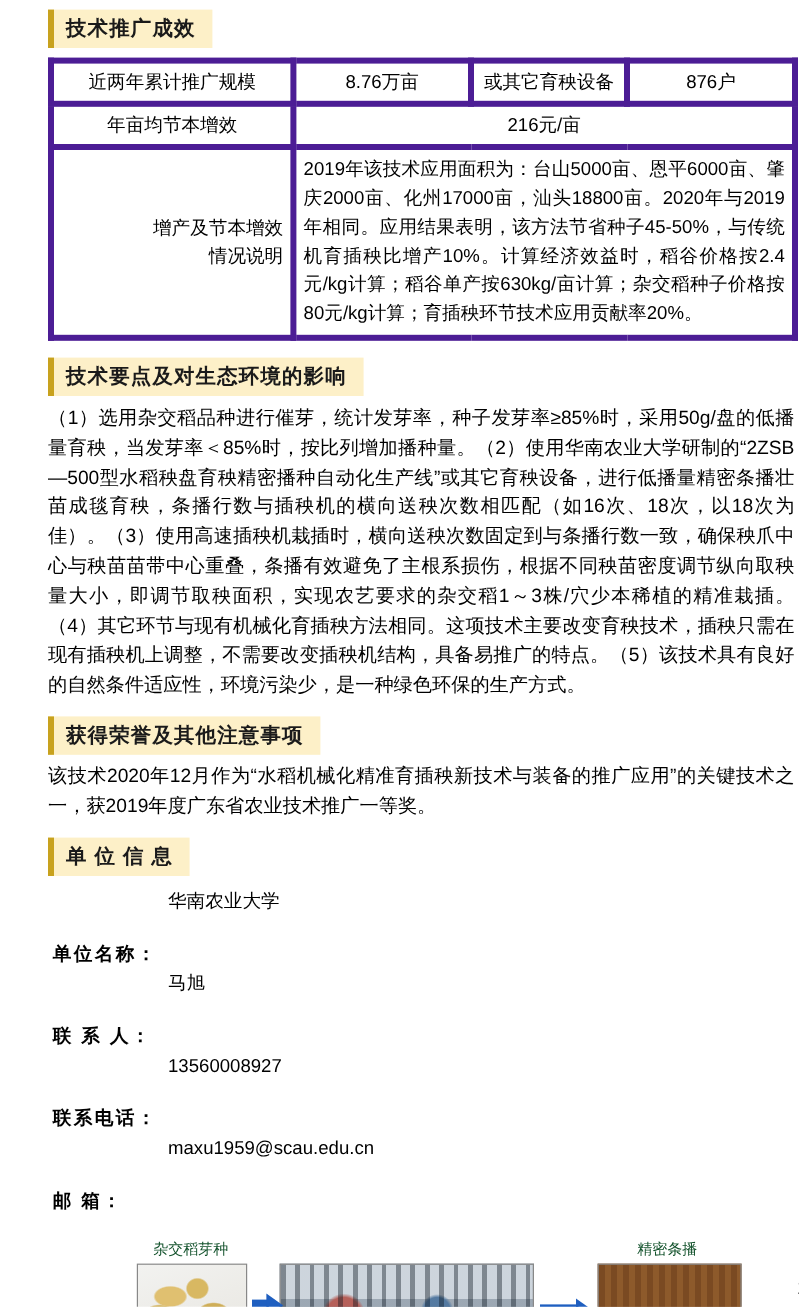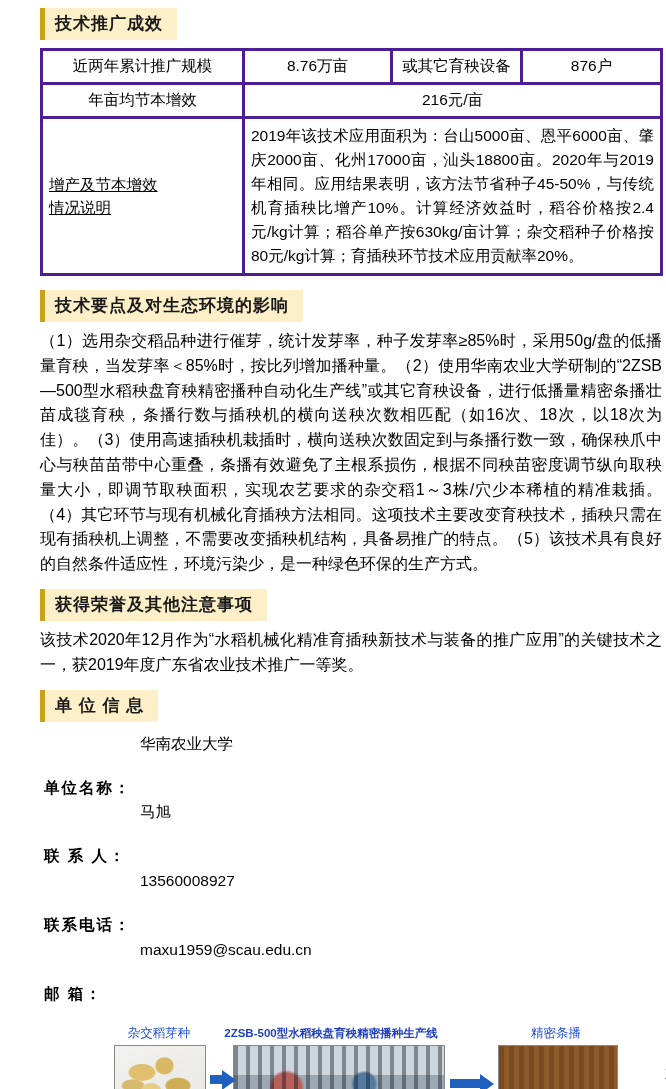--- a/index.html
+++ b/index.html
@@ -36,36 +36,35 @@
   .head-wrap { padding-left: 22px; }
 
   
   table.promo {
     border-collapse: collapse;
     width: 620px;
     margin: 8px 0 0 22px;
     table-layout: fixed;
   }
   table.promo td {
-    border: 3px solid #4c1d95;
+    border: 5px solid #4c1d95;
     font-size: 15.5px;
     padding: 5px 6px;
     vertical-align: middle;
   }
   td.lbl {
     text-align: center;
     white-space: nowrap;
   }
   td.val {
     text-align: center;
   }
   td.desc-lbl {
-    text-align: left;
+    text-align: right;
     line-height: 1.5;
-    text-decoration: underline;
   }
   td.desc-body {
     text-align: justify;
     line-height: 1.55;
     font-size: 15.5px;
     padding: 7px 8px 7px 8px;
   }
 
   
   .body-para {
@@ -96,21 +95,21 @@
   .figure {
     position: relative;
     width: 666px;
     height: 260px;
     margin-top: 6px;
   }
   .fig-cap {
     position: absolute;
     font-size: 12.5px;
     text-align: center;
-    color: #1d4ed8;
+    color: #14532d;
   }
   .fig-cap.blue {
     color: #1f3fc0;
     font-weight: bold;
     font-size: 11.5px;
   }
   .fig-cap.red {
     color: #c01020;
     font-weight: bold;
     font-size: 12px;
@@ -252,21 +251,20 @@
     </div>
     <div class="row">
       <span class="k">邮     箱：</span>
       <span class="v">maxu1959@scau.edu.cn</span>
     </div>
   </div>
 
   <div class="figure">
 
     <div class="fig-cap" style="left:86px; top:12px; width:110px;">杂交稻芽种</div>
-    <div class="fig-cap blue" style="left:188px; top:13px; width:250px;">2ZSB-500型水稻秧盘育秧精密播种生产线</div>
     <div class="fig-cap" style="left:468px; top:12px; width:140px;">精密条播</div>
 
     <div class="photo p-seed" style="left:96px; top:32px; width:92px; height:68px;"></div>
     <div class="photo p-line" style="left:215px; top:32px; width:212px; height:78px;"></div>
     <div class="photo p-seedbed" style="left:480px; top:32px; width:120px; height:80px;"></div>
 
     <div class="arrow arrow-h" style="left:192px; top:62px; width:14px;"></div>
     <div class="arrow-head ah-right" style="left:204px; top:57px;"></div>
 
     <div class="arrow arrow-h" style="left:432px; top:66px; width:32px;"></div>

